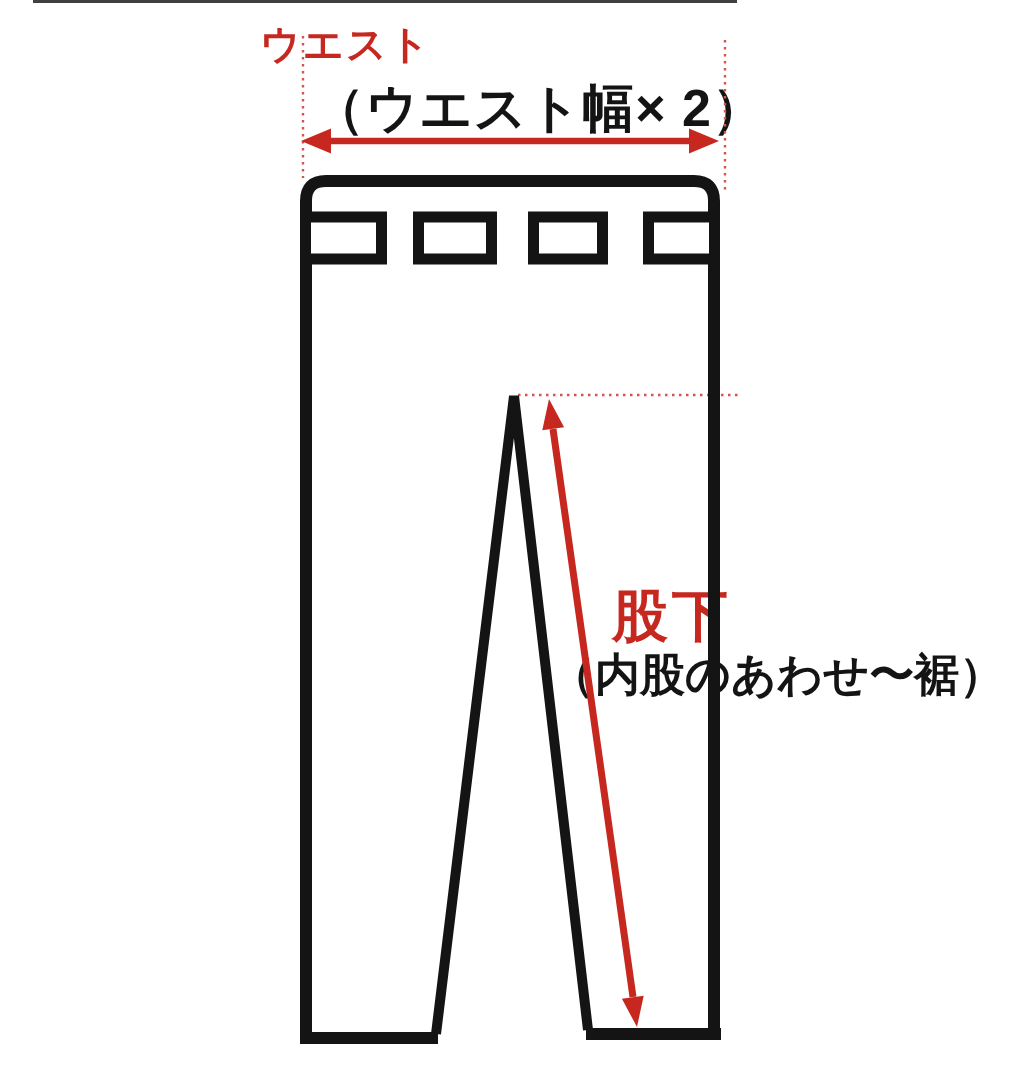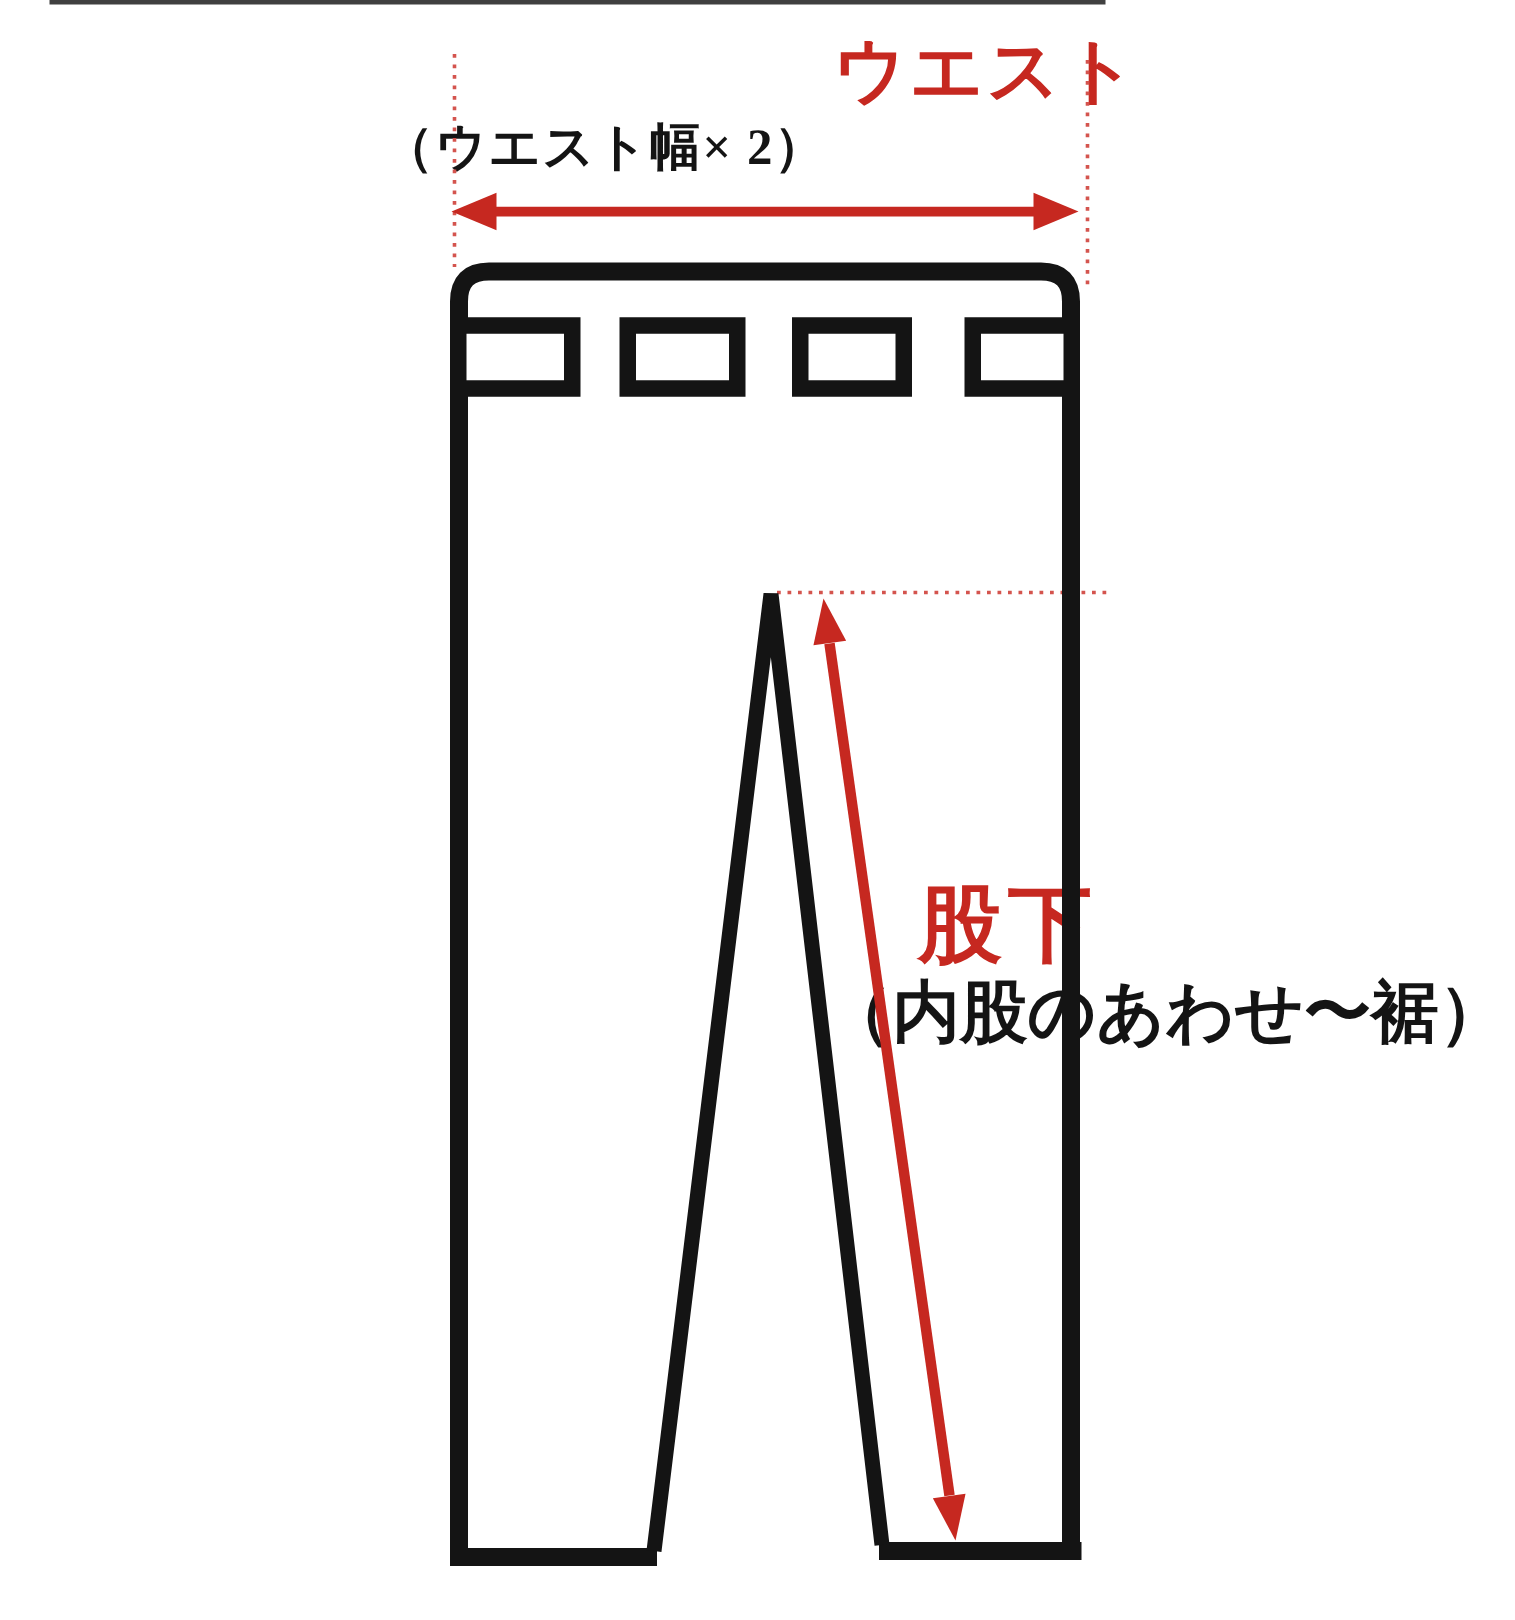--- a/index.html
+++ b/index.html
@@ -9,26 +9,26 @@
     background:#ffffff;
     overflow:hidden;
     font-family:"Liberation Sans","DejaVu Sans",sans-serif;
   }
   .top-edge{
     position:absolute;left:33px;top:0;width:704px;height:3px;
     background:#1f1f1f;opacity:.85;
   }
   .label{position:absolute;font-weight:bold;white-space:nowrap;line-height:1;}
   .waist-title{
-    left:260px;top:24px;width:500px;text-align:right;
-    font-size:48px;letter-spacing:2px;color:var(--red);
+    left:260px;top:24px;width:500px;text-align:left;
+    font-size:40px;letter-spacing:2px;color:var(--red);
   }
   .waist-subtitle{
-    left:255px;top:82px;width:510px;text-align:left;
-    font-size:34px;letter-spacing:1px;color:var(--ink);font-family:Liberation Serif, serif;
+    left:255px;top:82px;width:510px;text-align:right;
+    font-size:52px;letter-spacing:1px;color:var(--ink);
   }
   .inseam-title{
     left:592px;top:588px;font-size:56px;letter-spacing:4px;color:var(--red);margin-left:20px;
   }
   .inseam-subtitle{
     left:550px;top:652px;font-size:45px;color:var(--ink);
   }
   svg{position:absolute;left:0;top:0;}
   .ink-stroke{stroke:var(--ink);fill:none;}
   .loop{stroke:var(--ink);fill:#ffffff;}

